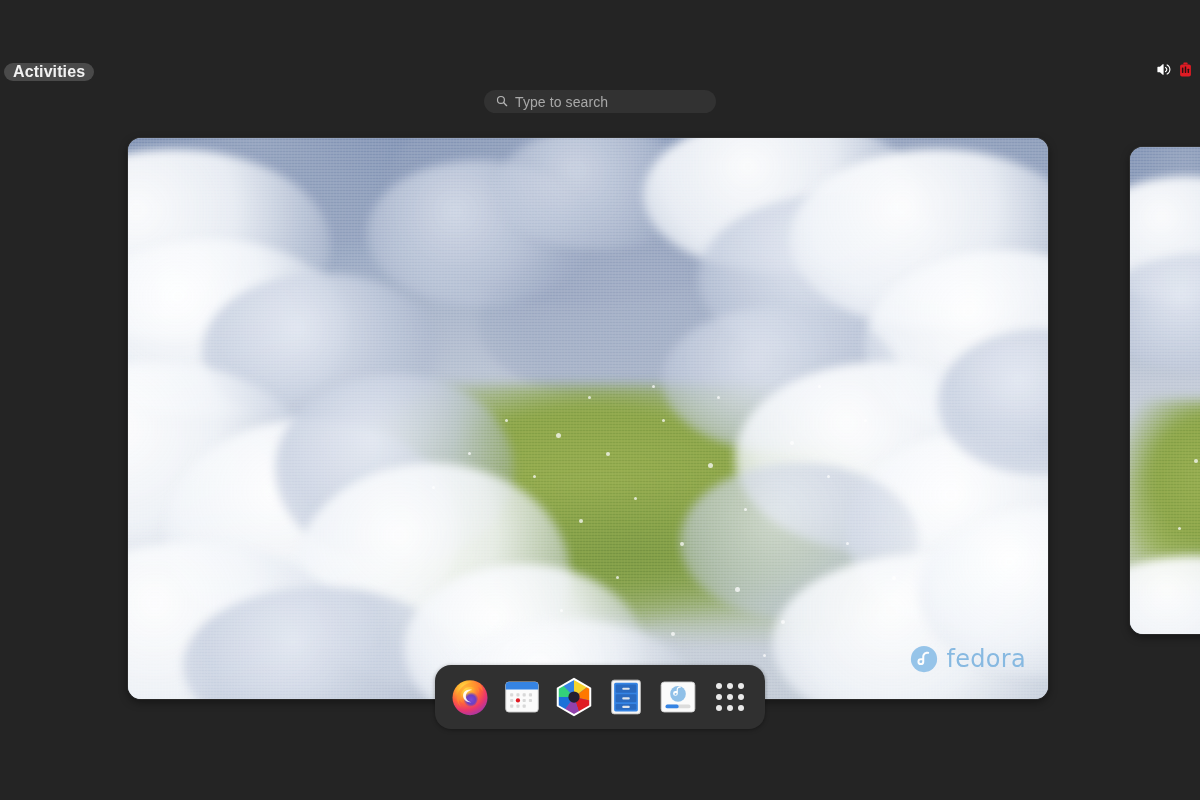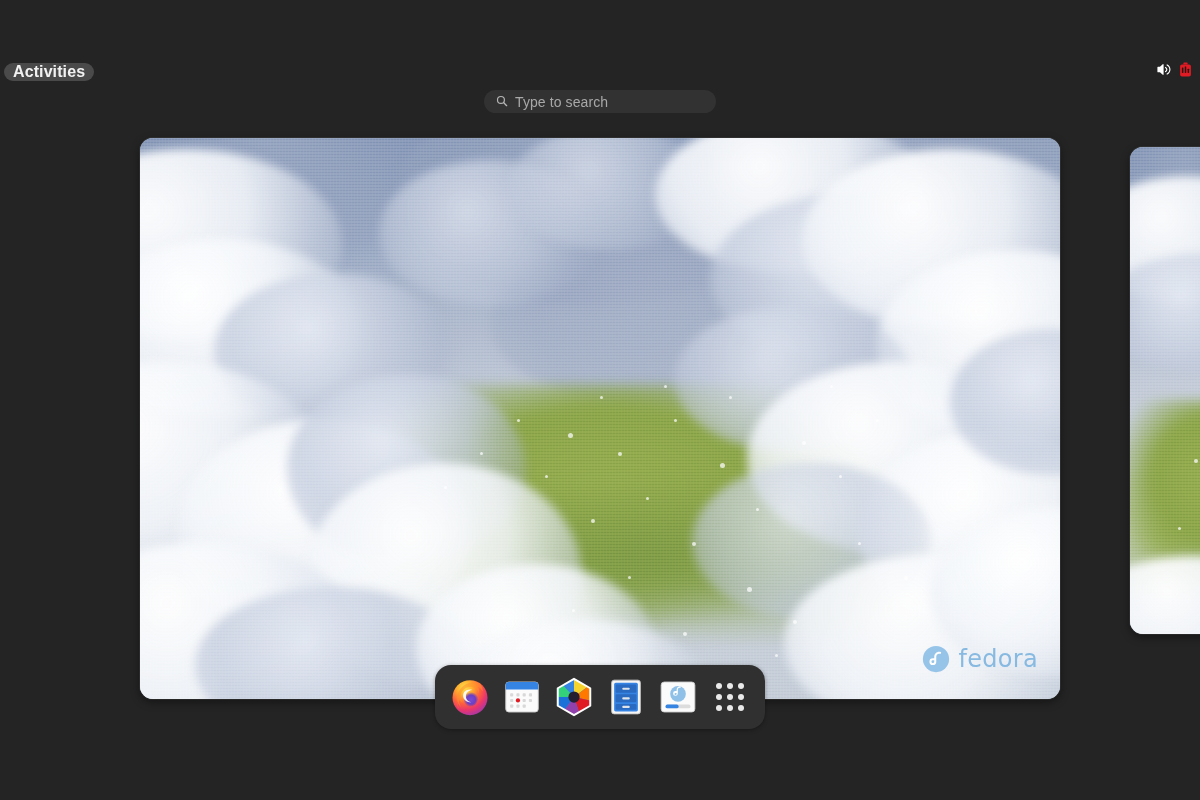--- a/index.html
+++ b/index.html
@@ -53,21 +53,21 @@
   }
 
   
   #ws-row { position:absolute; left:0; top:138px; width:1200px; height:505px; }
   .workspace {
     position:absolute; top:0;
     border-radius:13px; overflow:hidden;
     box-shadow:0 0 0 1px rgba(255,255,255,.07), 0 3px 10px rgba(0,0,0,.45);
     cursor:pointer;
   }
-  #ws-active { left:140px; width:920px; height:561px; }
+  #ws-active { left:128px; width:920px; height:561px; }
   #ws-next   { left:1130px; width:160px; height:487px; top:9px; }
 
   
   .wall { position:absolute; inset:0; overflow:hidden;
           background:#b9c3d2; }
   .wall .sky {
     position:absolute; inset:0;
     background:
       linear-gradient(175deg,#6f86ad 0%, #8fa0bd 14%, #aab6cb 30%, #c3cbd8 48%, #cdd3dc 70%, #c2cbd6 100%);
   }

